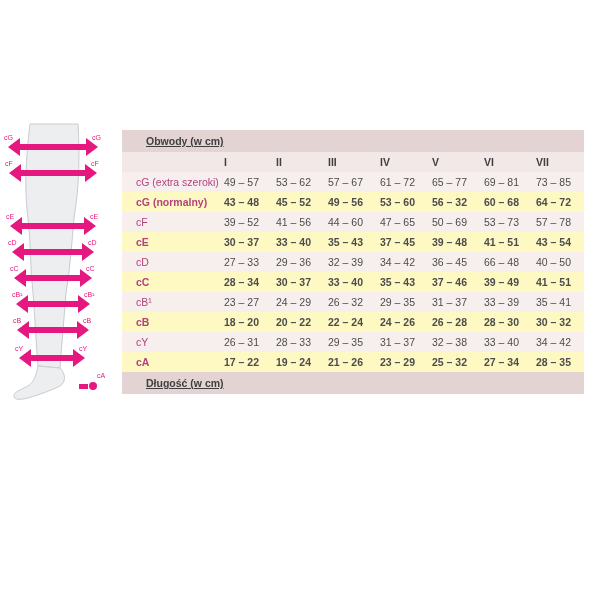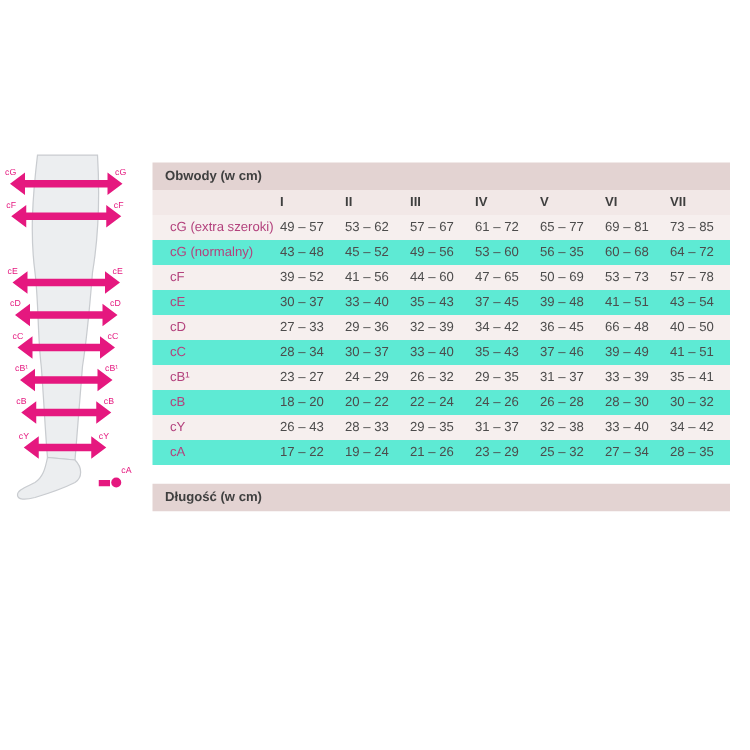--- a/index.html
+++ b/index.html
@@ -57,32 +57,32 @@
     color: #3f3f3f;
     font-size: 10.5px;
     height: 22px;
   }
   .colhdr-row td {
     background: #f2e8e7;
     font-weight: bold;
     color: #3f3f3f;
   }
   .row-light td { background: #f6efee; }
-  .row-dark td  { background: #5eead4; }
+  .row-dark td  { background: #fef9c3; font-weight: bold; }
   .lbl {
     color: #b3427d;
     padding-left: 14px;
     white-space: nowrap;
   }
   .val {
     color: #4c4c4c;
     white-space: nowrap;
   }
-  .pad-l { padding-left: 10px; }
-  #len-table { margin-top: 15px; }
+  .pad-l { padding-left: 24px; text-decoration: underline; }
+  #len-table { }
 </style>
 </head>
 <body>
 
 <div id="page">
 
   <div id="diagram">
     <svg width="122" height="285" viewBox="0 0 122 285" xmlns="http://www.w3.org/2000/svg">
 
       <g>
@@ -173,21 +173,21 @@
           <td class="val">65 – 77</td>
           <td class="val">69 – 81</td>
           <td class="val">73 – 85</td>
         </tr>
         <tr class="row-dark">
           <td class="lbl">cG (normalny)</td>
           <td class="val">43 – 48</td>
           <td class="val">45 – 52</td>
           <td class="val">49 – 56</td>
           <td class="val">53 – 60</td>
-          <td class="val">56 – 35</td>
+          <td class="val">56 – 32</td>
           <td class="val">60 – 68</td>
           <td class="val">64 – 72</td>
         </tr>
         <tr class="row-light">
           <td class="lbl">cF</td>
           <td class="val">39 – 52</td>
           <td class="val">41 – 56</td>
           <td class="val">44 – 60</td>
           <td class="val">47 – 65</td>
           <td class="val">50 – 69</td>
@@ -239,21 +239,21 @@
           <td class="val">18 – 20</td>
           <td class="val">20 – 22</td>
           <td class="val">22 – 24</td>
           <td class="val">24 – 26</td>
           <td class="val">26 – 28</td>
           <td class="val">28 – 30</td>
           <td class="val">30 – 32</td>
         </tr>
         <tr class="row-light">
           <td class="lbl">cY</td>
-          <td class="val">26 – 43</td>
+          <td class="val">26 – 31</td>
           <td class="val">28 – 33</td>
           <td class="val">29 – 35</td>
           <td class="val">31 – 37</td>
           <td class="val">32 – 38</td>
           <td class="val">33 – 40</td>
           <td class="val">34 – 42</td>
         </tr>
         <tr class="row-dark">
           <td class="lbl">cA</td>
           <td class="val">17 – 22</td>

